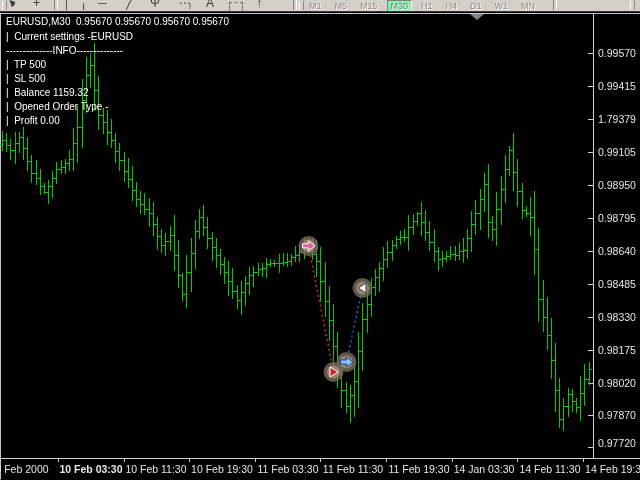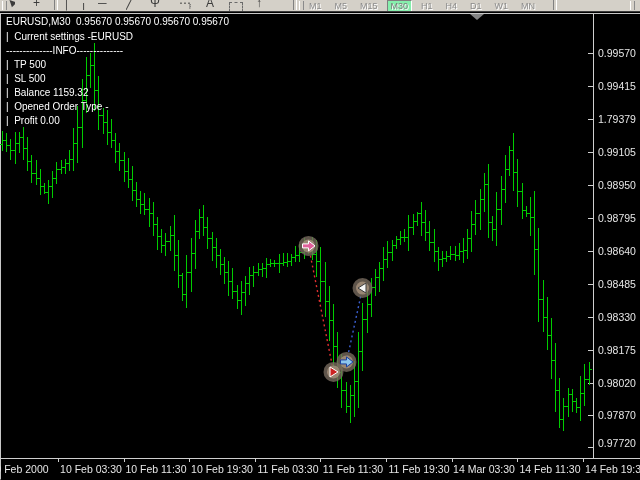--- a/index.html
+++ b/index.html
@@ -135,23 +135,23 @@
       <div class="ylab" style="top: 245px;">0.98640</div>
       <div class="ylab" style="top: 278px;">0.98485</div>
       <div class="ylab" style="top: 311px;">0.98330</div>
       <div class="ylab" style="top: 344px; text-align: right;">0.98175</div>
       <div class="ylab" style="top: 377px; text-align: right;">0.98020</div>
       <div class="ylab" style="top: 408.935px;">0.97870</div>
       <div class="ylab" style="top: 437px;">0.97720</div>
     </div>
   <div id="xaxis">
       <div class="xlab" style="left: 22px;">9 Feb 2000</div>
-      <div class="xlab" style="left: 91px;">10 Feb 03:30</div>
+      <div class="xlab" style="left: 91px; font-weight: bold;">10 Feb 03:30</div>
       <div class="xlab" style="left: 156px;">10 Feb 11:30</div>
       <div class="xlab" style="left: 222px;">10 Feb 19:30</div>
       <div class="xlab" style="left: 288px;">11 Feb 03:30</div>
       <div class="xlab" style="left: 353px;">11 Feb 11:30</div>
       <div class="xlab" style="left: 419px;">11 Feb 19:30</div>
-      <div class="xlab" style="left: 484px;">14 Mar 03:30</div>
+      <div class="xlab" style="left: 484px;">14 Jan 03:30</div>
       <div class="xlab" style="left: 550px;">14 Feb 11:30</div>
       <div class="xlab" style="left: 616px;">14 Feb 19:30</div>
     </div>
 </div>
 
 </body></html>

